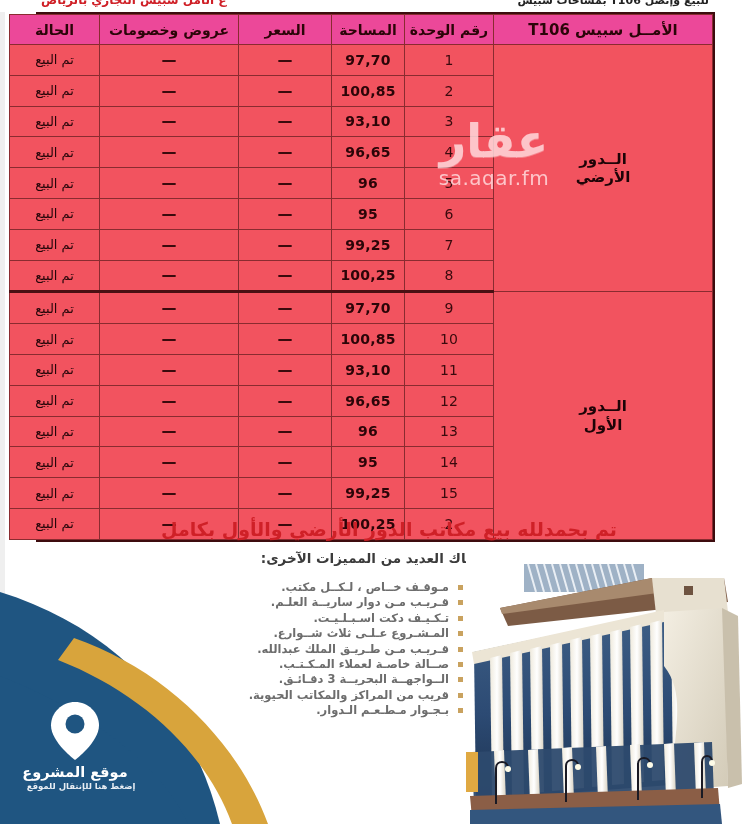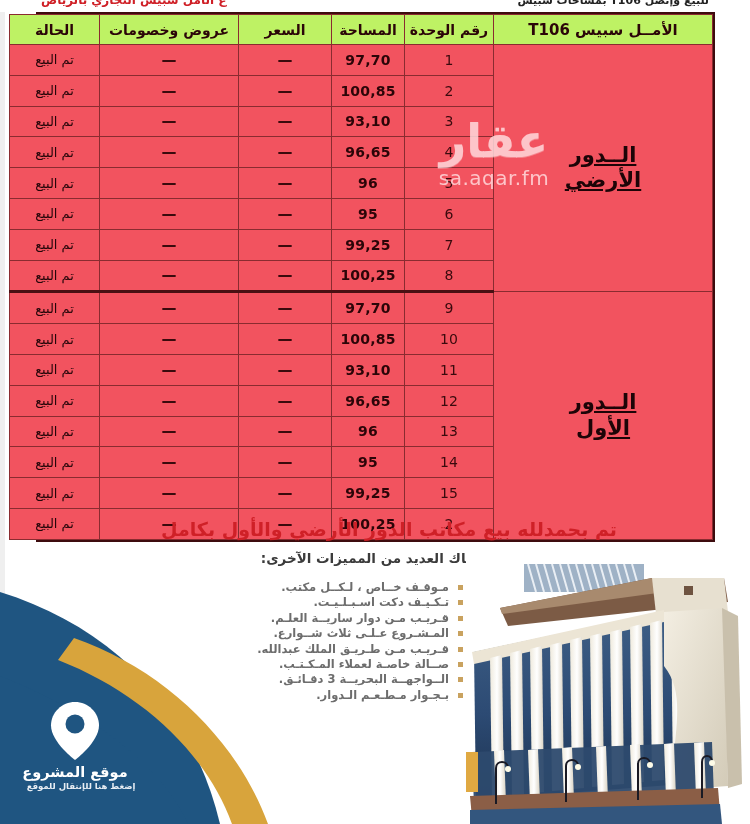--- a/index.html
+++ b/index.html
@@ -41,39 +41,39 @@
   }
   
   col.c-floor{width:219px;}
   col.c-unit{width:89px;}
   col.c-area{width:73px;}
   col.c-price{width:93px;}
   col.c-offers{width:139px;}
   col.c-status{width:90px;}
 
   thead th{
-    background:#bef264;
+    background:#ec4899;
     height:29px;
     font-size:14px;font-weight:bold;
     border:1px solid #7a5c24;
     color:#1b1206;
   }
   thead th.h-title{font-size:15px;}
 
   tbody td{
     background:#f2535f;
     height:29.8px;
     font-size:14px;
   }
   tbody td.area{font-weight:bold;font-size:14px;letter-spacing:.2px;}
   tbody td.unit{font-weight:normal;font-size:14px;color:#3a0a0d;}
   tbody td.status{font-size:13px;color:#26060a;}
   tbody td.dash{font-size:15px;font-weight:bold;color:#3a0a0d;}
   tbody td.floor{
-    font-size:21px;font-weight:bold;line-height:1.22;color:#1d0407;text-decoration:underline;
+    font-size:15px;font-weight:bold;line-height:1.22;color:#1d0407;
   }
   tr.group-end > td{border-bottom:3px solid #4a1013;}
 
   
   .wm{
     position:absolute;left:404px;top:118px;width:180px;height:78px;
     pointer-events:none;text-align:center;color:#ffd9dc;opacity:.85;
     font-family:"DejaVu Sans","Liberation Sans",sans-serif;
   }
   .wm .wm-ar{font-size:46px;font-weight:bold;line-height:1;letter-spacing:1px;
@@ -292,26 +292,27 @@
 <div class="wm">
   <div class="wm-ar">عقار</div>
   <div class="wm-url">sa.aqar.fm</div>
 </div>
 
 <div class="headline">تم بحمدلله بيع مكاتب الدور الأرضي والأول بكامل</div>
 <div class="subhead">وهناك العديد من المميزات الآخرى:</div>
 
 <ul class="features" id="features-list">
     <li><span class="bullet"></span><span>مـوقـف خــاص ، لـكــل مكتب.</span></li>
+    <li><span class="bullet"></span><span>قـريـب مـن دوار ساريــة العلـم.</span></li>
     <li><span class="bullet"></span><span>تـكـيـف دكت اسـبـلـيـت.</span></li>
-    <li><span class="bullet"></span><span>قـريـب مـن دوار ساريــة العلـم.</span></li>
     <li><span class="bullet"></span><span>المـشـروع عـلـى ثلاث شــوارع.</span></li>
     <li><span class="bullet"></span><span>قـريـب مـن طـريـق الملك عبدالله.</span></li>
     <li><span class="bullet"></span><span>صــالة خاصـة لعملاء المـكـتـب.</span></li>
     <li><span class="bullet"></span><span>الــواجهــة البحريــة 3 دقـائـق.</span></li>
+    <li><span class="bullet"></span><span>قريب من المراكز والمكاتب الحيوية.</span></li>
     <li><span class="bullet"></span><span>بـجـوار مـطـعـم الـدوار.</span></li>
   </ul>
 
 <div class="building">
   <svg width="284" height="268" viewBox="0 0 284 268">
     <defs>
       <linearGradient id="glass" x1="0" y1="0" x2="0" y2="1">
         <stop offset="0%" stop-color="#3e5f86"></stop>
         <stop offset="55%" stop-color="#2c4a73"></stop>
         <stop offset="100%" stop-color="#1d3350"></stop>

